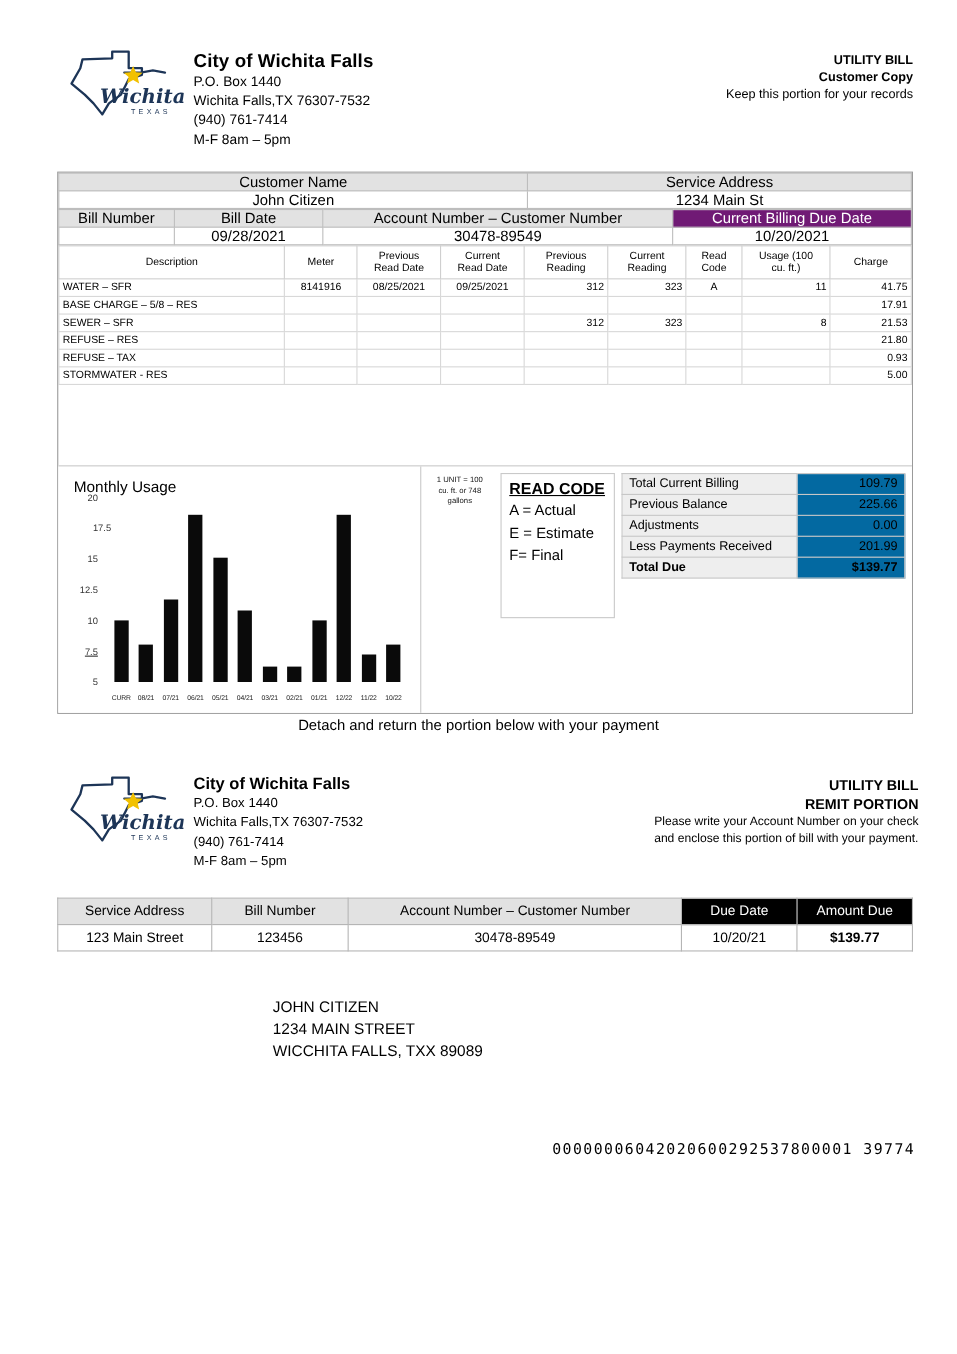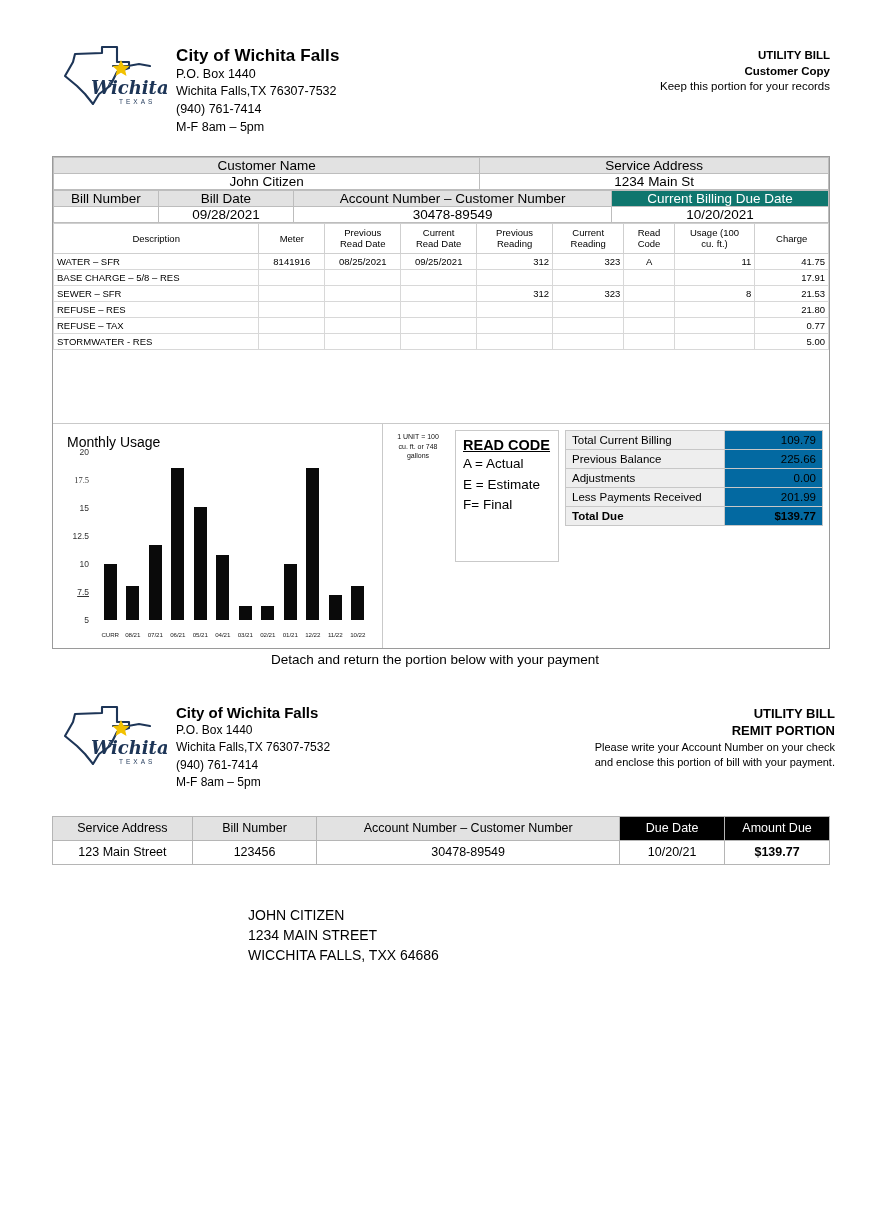--- a/index.html
+++ b/index.html
@@ -33,21 +33,21 @@
     position: absolute;
     left: 52px; top: 156px; width: 778px;
     border: 1px solid #9a9a9a;
   }
 
   table.grid { border-collapse: collapse; width: 100%; table-layout: fixed; }
   table.grid td, table.grid th { border: 1px solid #bdbdbd; padding: 0; font-weight: normal; }
 
   .hdr-gray { background: #e2e2e2; text-align: center; font-size: 13.5px; padding: 5px 0 6px; }
   .val-cell { text-align: center; font-size: 13.5px; padding: 6px 0 7px; background:#fff; }
-  .hdr-black { background: #0f766e; color: #fff; text-align: center; font-size: 13.5px; padding: 5px 0 6px; }
+  .hdr-black { background: #701a75; color: #fff; text-align: center; font-size: 13.5px; padding: 5px 0 6px; }
 
   
   .detail { border-collapse: collapse; width: 100%; table-layout: fixed; }
   .detail th {
     border: 1px solid #cfcfcf; font-weight: normal; font-size: 9.5px;
     padding: 3px 2px; text-align: center; line-height: 1.2; background: #fff;
     vertical-align: middle;
   }
   .detail td {
     border: 1px solid #d8d8d8; font-size: 9.5px; padding: 2px 3px;
@@ -282,21 +282,21 @@
           </tr>
           <tr>
             <td class="desc">REFUSE – TAX</td>
             <td class="ctr"></td>
             <td class="ctr"></td>
             <td class="ctr"></td>
             <td class="num"></td>
             <td class="num"></td>
             <td class="ctr"></td>
             <td class="num"></td>
-            <td class="num">0.77</td>
+            <td class="num">0.93</td>
           </tr>
           <tr>
             <td class="desc">STORMWATER - RES</td>
             <td class="ctr"></td>
             <td class="ctr"></td>
             <td class="ctr"></td>
             <td class="num"></td>
             <td class="num"></td>
             <td class="ctr"></td>
             <td class="num"></td>
@@ -320,21 +320,21 @@
 
       <div class="chart-pane">
         <div class="chart-title">Monthly Usage</div>
         <div class="chart-area">
           <div id="y-axis">
               <div class="y-label" style="top: 168px; left: 0px;">5</div>
               <div class="y-label" style="top: 140px; left: 0px; text-decoration: underline;">7.5</div>
               <div class="y-label" style="top: 112px; left: 0px;">10</div>
               <div class="y-label" style="top: 84px; left: 0px;">12.5</div>
               <div class="y-label" style="top: 56px; left: 0px;">15</div>
-              <div class="y-label" style="top: 28px; left: 0px; font-family: Liberation Serif, serif;">17.5</div>
+              <div class="y-label" style="top: 28px; left: 12px;">17.5</div>
               <div class="y-label" style="top: 0px; left: 0px;">20</div>
             </div>
           <div class="bars" id="bars">
               <div class="bar-col">
                 <div class="bar" style="background: rgb(10, 10, 10); height: 56px;"></div>
               </div>
               <div class="bar-col">
                 <div class="bar" style="background: rgb(10, 10, 10); height: 34.72px;"></div>
               </div>
               <div class="bar-col">
@@ -483,17 +483,18 @@
           <td>10/20/21</td>
           <td class="bold">$139.77</td>
         </tr>
       </tbody>
     </table>
   </div>
 
   <div class="mail">
     <div>JOHN  CITIZEN</div>
     <div>1234 MAIN STREET</div>
-    <div>WICCHITA FALLS, TXX 64686</div>
+    <div>WICCHITA FALLS, TXX 89089</div>
   </div>
 
+  <div class="scanline">00000006042020600292537800001 39774</div>
 
 </div>
 
 </body></html>

